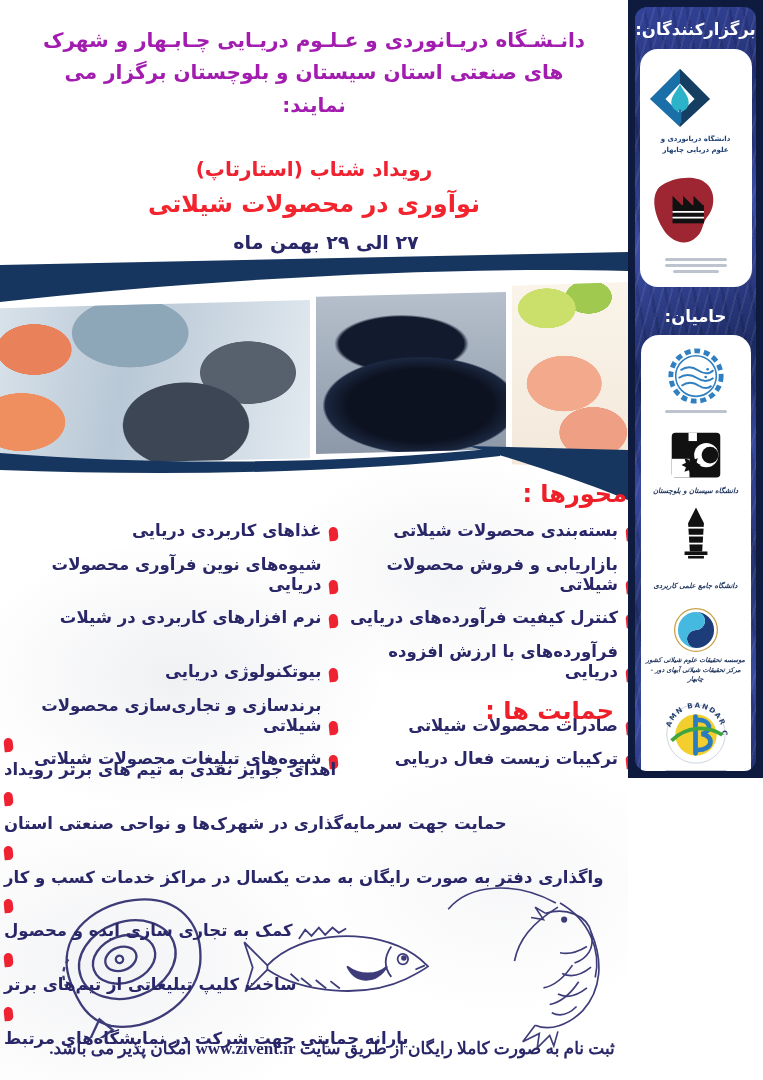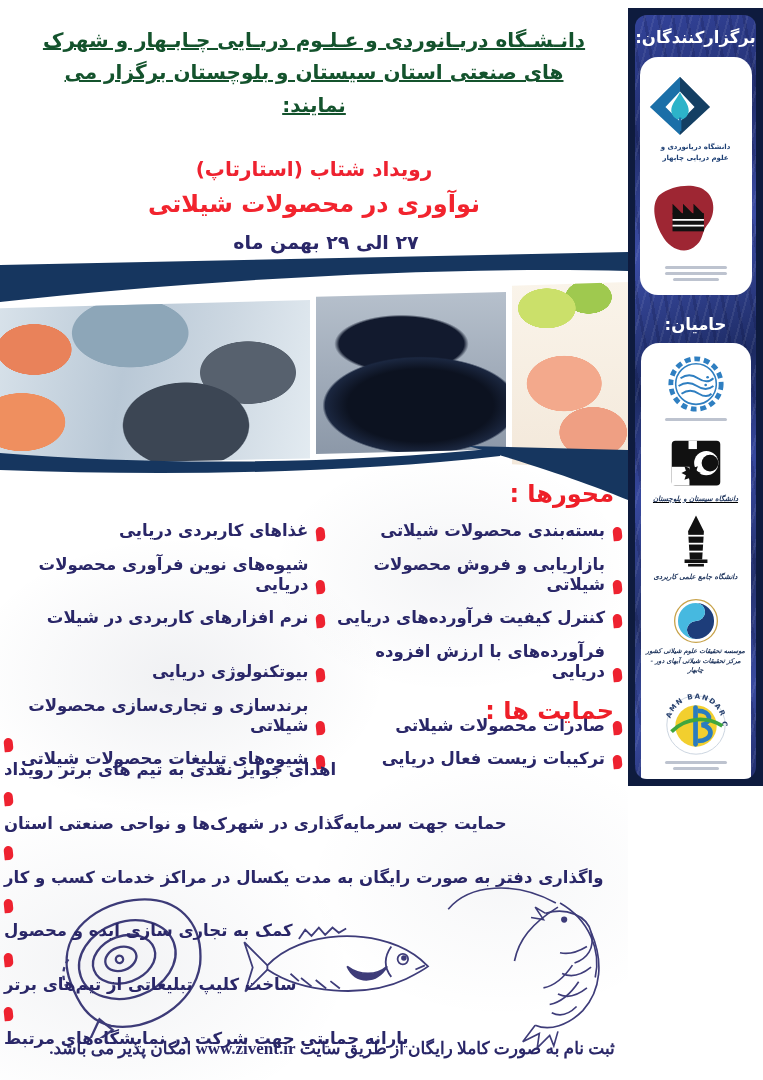--- a/index.html
+++ b/index.html
@@ -13,21 +13,21 @@
   .main::after{ 
     content:"";position:absolute;left:0;top:430px;right:0;bottom:0;pointer-events:none;
     background:
       radial-gradient(300px 200px at 28% 38%, rgba(40,52,84,.07), transparent 70%),
       radial-gradient(260px 170px at 72% 22%, rgba(40,52,84,.05), transparent 70%),
       radial-gradient(340px 230px at 18% 82%, rgba(40,52,84,.06), transparent 70%),
       radial-gradient(280px 190px at 80% 70%, rgba(40,52,84,.04), transparent 70%);
     z-index:0;
   }
   .hdr{position:relative;z-index:2;text-align:center;direction:rtl;}
-  .org-line{margin:24px 32px 0;color:#14532d;font-weight:bold;font-size:20px;line-height:1.62;text-decoration:underline;}
+  .org-line{margin:24px 32px 0;color:#a21caf;font-weight:bold;font-size:20px;line-height:1.62;}
   .event-type{margin-top:36px;color:#ee2230;font-weight:bold;font-size:20px;}
   .big-title{margin-top:9px;color:#f2242e;font-weight:bold;font-size:24px;letter-spacing:-.5px;}
   .date-line{margin-top:13px;color:#2a2768;font-weight:bold;font-size:19px;padding-left:24px;}
 
   
   .photo-band{position:absolute;left:0;top:252px;width:628px;height:250px;z-index:1;}
   .photo{position:absolute;}
   .photo-left{left:0;top:48px;width:310px;height:165px;
     clip-path:polygon(0 5%,100% 0,100% 96%,0 100%);
     background:
@@ -47,38 +47,38 @@
     clip-path:polygon(0 2%,100% 0,100% 100%,0 97%);
     background:
       radial-gradient(52px 36px at 30% 14%, #cbe06a 0 55%, transparent 56%),
       radial-gradient(42px 30px at 66% 8%, #9fc94f 0 55%, transparent 56%),
       radial-gradient(62px 46px at 45% 54%, #f3a98c 0 60%, transparent 61%),
       radial-gradient(56px 42px at 70% 80%, #ef9f83 0 60%, transparent 61%),
       linear-gradient(#faf4ea,#f3e8da);}
   .swooshes{position:absolute;left:0;top:0;width:628px;height:250px;}
 
   
-  .topics{position:absolute;left:4px;top:480px;width:618px;direction:rtl;z-index:2;}
+  .topics{position:absolute;left:17px;top:480px;width:618px;direction:rtl;z-index:2;}
   .supports{position:absolute;left:4px;top:697px;width:618px;direction:rtl;z-index:2;}
   .sec-heading{color:#ee1f28;font-weight:bold;font-size:24px;text-align:right;margin:0 8px 13px 0;}
   .tgrid{display:grid;grid-template-columns:48% 52%;row-gap:14px;}
   .bitem{display:flex;align-items:flex-end;gap:8px;color:#2a2768;font-weight:bold;font-size:16.5px;line-height:1.2;}
   .bullet{flex:none;width:9px;height:14px;background:#ee2230;border-radius:8px 8px 8px 1px;transform:rotate(-6deg);}
   .supports .bitem{margin-bottom:12px;flex-direction:column;}
 
   
   .illos{position:absolute;left:0;top:878px;width:628px;height:160px;z-index:1;}
   .illos svg{position:absolute;}
 
   .footer-line{position:absolute;left:0;top:1038px;width:664px;text-align:center;
     color:#2a2768;font-weight:bold;font-size:17px;direction:rtl;z-index:2;font-family:Liberation Serif, serif;}
 
   
   .sidebar{position:absolute;right:0;top:0;width:135px;height:778px;background:#0e1b3e;
-    padding:7px;box-sizing:border-box;z-index:3;margin-top:8px;}
+    padding:7px;box-sizing:border-box;z-index:3;}
   .sea{width:100%;height:100%;border-radius:12px;position:relative;overflow:hidden;
     background:
       linear-gradient(160deg,#33439a 0%,#222f6e 16%,#3c4da6 30%,#1c2a62 47%,#37489e 60%,#25336f 75%,#3a4ba0 88%,#222f6e 100%);
     display:flex;flex-direction:column;align-items:center;}
   .sea::after{content:"";position:absolute;inset:0;pointer-events:none;
     background:repeating-linear-gradient(105deg, rgba(255,255,255,.07) 0 2px, transparent 2px 9px),
                repeating-linear-gradient(80deg, rgba(0,0,30,.14) 0 3px, transparent 3px 14px);}
   .side-label{position:relative;z-index:1;color:#fff;font-weight:bold;font-size:16.5px;direction:rtl;margin-top:13px;}
   .card{position:relative;z-index:1;background:#fff;width:102px;border-radius:18px;
     display:flex;flex-direction:column;}
@@ -306,33 +306,33 @@
           <circle cx="44" cy="23" r="1.4" fill="#2f7fc1"></circle>
             <circle cx="42" cy="31" r="1.4" fill="#2f7fc1"></circle>
         </svg>
         <div class="cap-blur"></div>
       </div>
 
       <div class="tohfe">
         <span>تحفه</span>
       </div>
 
-      <div style="display:flex;flex-direction:column;align-items:center;gap:3px;text-decoration:underline;">
+      <div style="display:flex;flex-direction:column;align-items:center;gap:3px;">
         <svg width="56" height="54" viewBox="0 0 60 56">
           <rect x="4" y="3" width="52" height="48" rx="4" fill="#111111"></rect>
           <rect x="22" y="3" width="9" height="9" fill="#ffffff"></rect>
           <circle cx="41" cy="27" r="13" fill="#ffffff"></circle>
           <circle cx="45" cy="27" r="9" fill="#111111"></circle>
           <rect x="4" y="31" width="19" height="20" fill="#ffffff"></rect>
           <path d="M23,36 l3,-6 6,-2 -2,6 6,3 -6,3 2,6 -6,-2 -3,6 -3,-6 -6,2 2,-6 -6,-3 6,-3 -2,-6 6,2 Z" fill="#111111" transform="scale(.8) translate(8,10)"></path>
         </svg>
         <div class="logo-cap cal">دانشگاه سیستان و بلوچستان</div>
       </div>
 
-      <div style="display:flex;flex-direction:column;align-items:center;gap:3px;">
+      <div style="display:flex;flex-direction:column;align-items:center;gap:20px;">
         <svg width="44" height="56" viewBox="0 0 50 62">
           <polygon points="25,2 34,20 32,52 18,52 16,20" fill="#111111"></polygon>
           <rect x="14" y="24" width="22" height="2" fill="#ffffff"></rect>
           <rect x="15" y="33" width="20" height="2" fill="#ffffff"></rect>
           <rect x="16" y="42" width="18" height="2" fill="#ffffff"></rect>
           <rect x="12" y="52" width="26" height="4" fill="#111111"></rect>
           <rect x="16" y="57" width="18" height="3" fill="#111111"></rect>
         </svg>
         <div class="logo-cap cal">دانشگاه جامع علمی کاربردی</div>
       </div>

